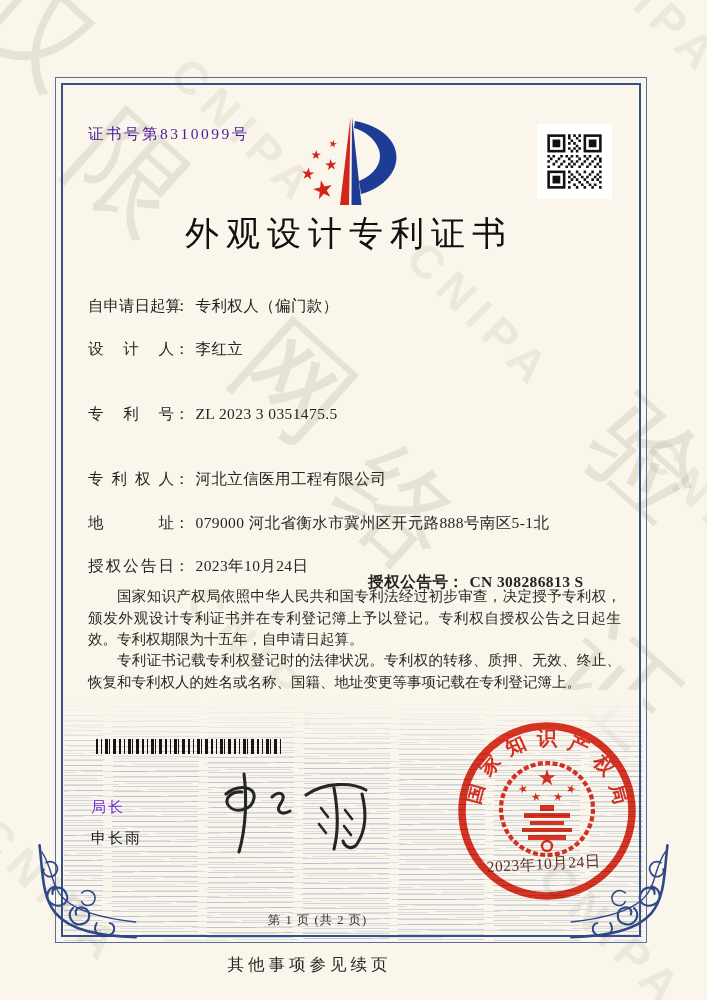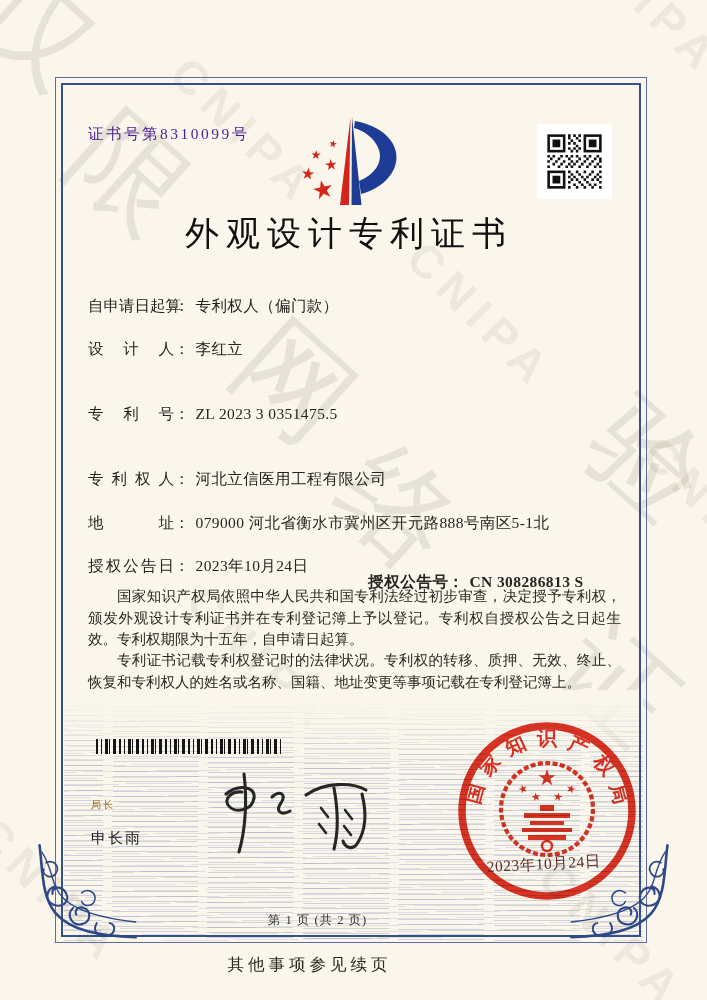--- a/index.html
+++ b/index.html
@@ -50,21 +50,21 @@
              text-align:justify;text-indent:2em;color:#2a2722;}
 
   
   .barcode{position:absolute;left:96px;top:739px;width:185px;height:15px;
     background:repeating-linear-gradient(90deg,
       #151515 0 2px, rgba(0,0,0,0) 2px 5px,
       #151515 5px 6px, rgba(0,0,0,0) 6px 9px,
       #151515 9px 12px, rgba(0,0,0,0) 12px 13px,
       #151515 13px 14px, rgba(0,0,0,0) 14px 17px,
       #151515 17px 20px, rgba(0,0,0,0) 20px 23px);}
-  .sig-title{position:absolute;left:91px;top:798px;font-size:10px;color:#a16207;
+  .sig-title{position:absolute;left:91px;top:798px;font-size:15px;color:#6d28d9;
              font-family:"Liberation Sans", sans-serif;letter-spacing:2px;}
   .sig-name{position:absolute;left:91px;top:829px;font-size:15px;color:#16181c;
             font-family:"Liberation Sans", sans-serif;letter-spacing:2px;}
   .autograph{position:absolute;left:206px;top:764px;}
   .seal{position:absolute;left:452px;top:717px;mix-blend-mode:multiply;opacity:.95;}
   .page-info{position:absolute;left:0;top:912px;width:635px;text-align:center;
              font-size:12.5px;letter-spacing:1px;color:#33322e;}
   .footer-note{position:absolute;left:0;top:954px;width:619px;text-align:center;
                font-size:16.5px;letter-spacing:4px;color:#2a2620;}
 </style>

